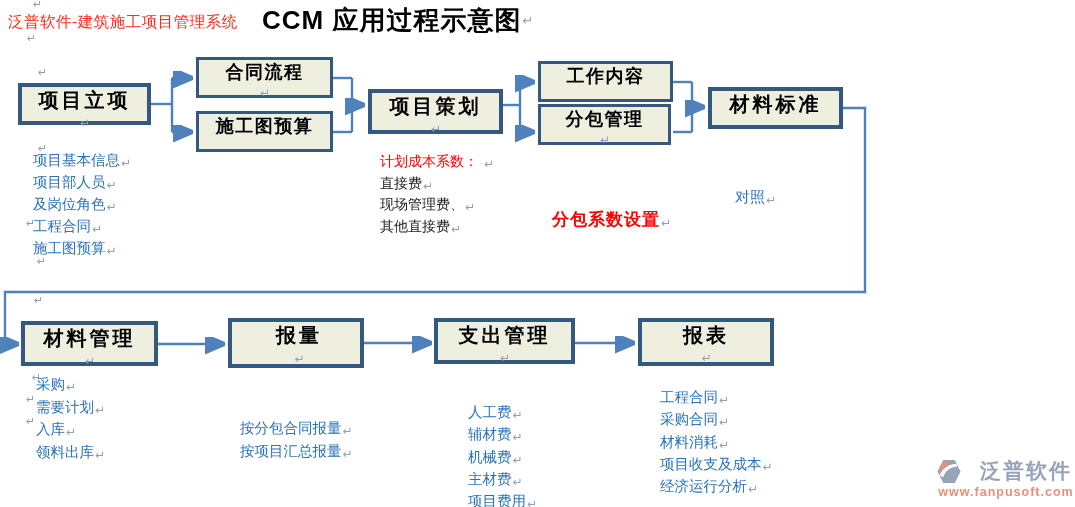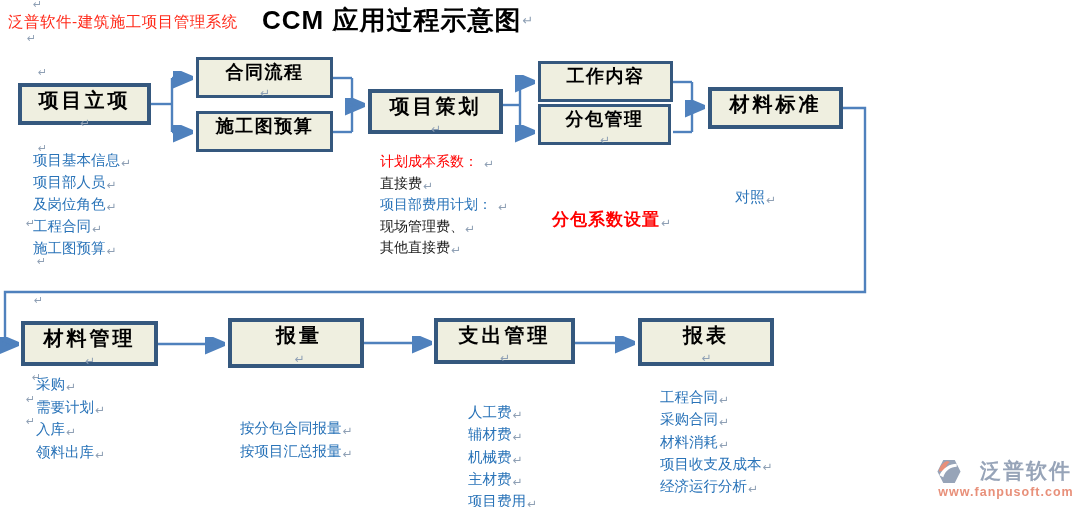--- a/index.html
+++ b/index.html
@@ -144,21 +144,20 @@
     <div class="tline"><span>项目基本信息</span><span class="pmark">↵</span></div>
     <div class="tline"><span>项目部人员</span><span class="pmark">↵</span></div>
     <div class="tline"><span>及岗位角色</span><span class="pmark">↵</span></div>
     <div class="tline"><span>工程合同</span><span class="pmark">↵</span></div>
     <div class="tline"><span>施工图预算</span><span class="pmark">↵</span></div>
   </div>
 
   <div class="tlist" style="left:380px;top:151px;">
     <div class="tline red" style="font-size:14px;line-height:20.5px;"><span>计划成本系数：</span><span class="pmark" style="margin-left:6px;">↵</span></div>
     <div class="tline black" style="font-size:14px;line-height:20.5px;"><span>直接费</span><span class="pmark">↵</span></div>
-    <div class="tline blue" style="font-size:14px;line-height:20.5px;"><span>项目部费用计划：</span><span class="pmark" style="margin-left:6px;">↵</span></div>
     <div class="tline black" style="font-size:14px;line-height:20.5px;"><span>现场管理费、</span><span class="pmark">↵</span></div>
     <div class="tline black" style="font-size:14px;line-height:20.5px;"><span>其他直接费</span><span class="pmark">↵</span></div>
   </div>
 
   <div class="note-red" style="left:552px;top:208px;">
     <span>分包系数设置</span><span class="pmark">↵</span>
   </div>
 
   <div class="note-blue" style="left:735px;top:188px;">
     <span>对照</span><span class="pmark">↵</span>

